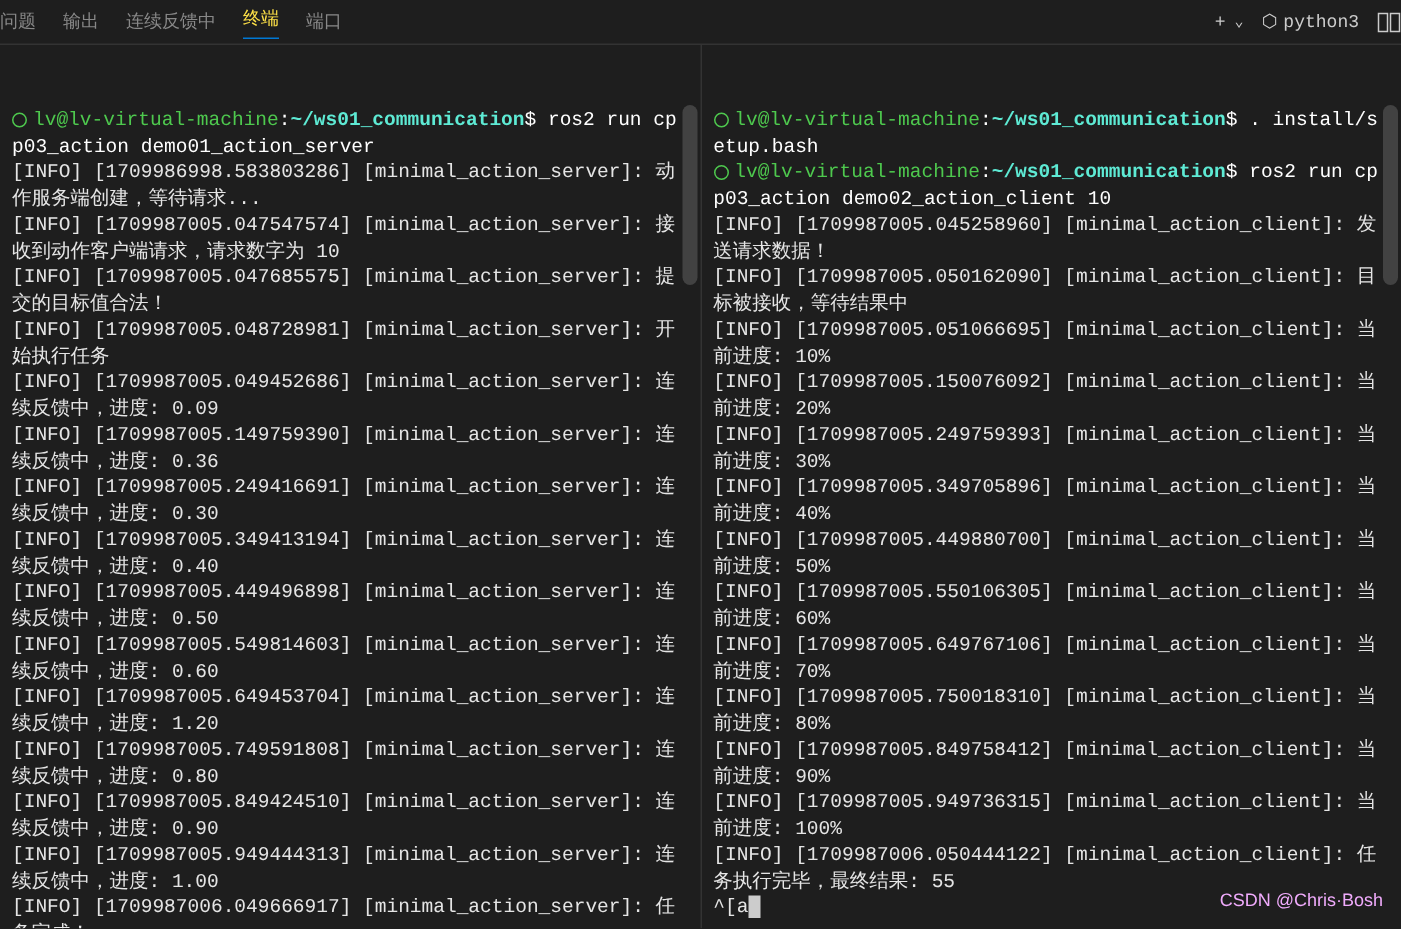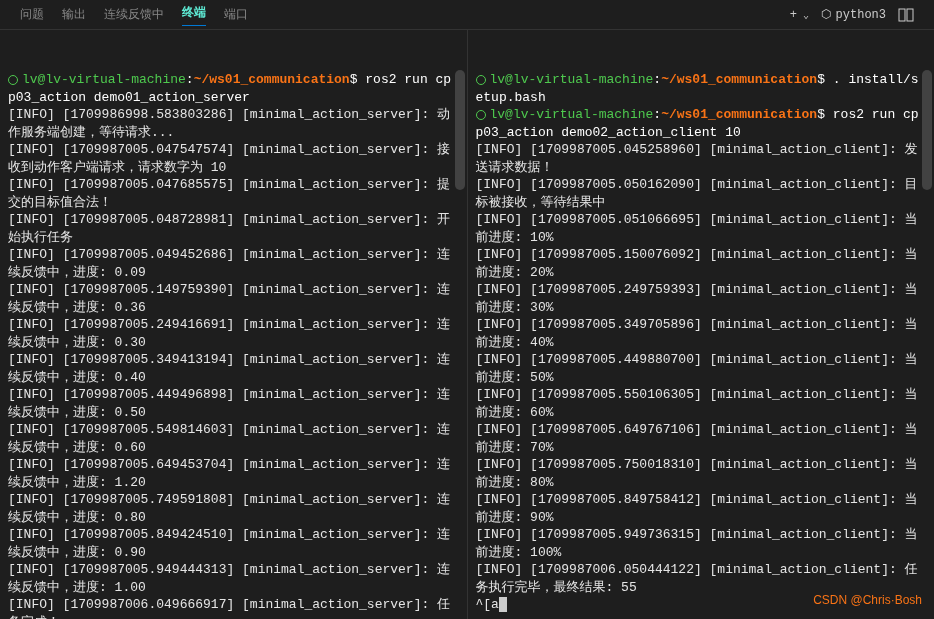--- a/index.html
+++ b/index.html
@@ -12,26 +12,26 @@
       height: 619px;
       overflow: hidden;
       position: relative;
     }
     .tab-bar {
       display: flex;
       align-items: center;
       height: 30px;
       background: #1e1e1e;
       border-bottom: 1px solid #333;
-      padding: 0 20px;
+      padding: 0 0;
       justify-content: space-between;
     }
     .tabs-left { display: flex; align-items: center; gap: 18px; }
     .tab { color: #888; cursor: pointer; font-size: 12px; font-family: "Microsoft YaHei", sans-serif; }
-    .tab.active { color: #5eead4; border-bottom: 1px solid #0078d4; padding-bottom: 4px; font-weight: bold; }
+    .tab.active { color: #fde047; border-bottom: 1px solid #0078d4; padding-bottom: 4px; }
     .tabs-right { display: flex; align-items: center; gap: 12px; color: #ccc; font-size: 12px; }
     .icon-btn { cursor: pointer; display: flex; align-items: center; gap: 4px; }
     .terminal-area {
       display: flex;
       height: calc(100% - 30px);
     }
     .terminal-pane {
       flex: 1;
       padding: 6px 8px;
       overflow: hidden;
@@ -44,21 +44,21 @@
     .scrollbar {
       position: absolute;
       right: 2px;
       top: 40px;
       width: 10px;
       height: 120px;
       background: #424242;
       border-radius: 5px;
     }
     .prompt-user { color: #4ec94e; font-weight: normal; }
-    .prompt-path { color: #f97316; font-weight: bold; }
+    .prompt-path { color: #5eead4; font-weight: bold; }
     .prompt-dollar { color: #ffffff; }
     .cmd { color: #ffffff; }
     .log-line { color: #e5e5e5; }
     .circle { 
       display: inline-block; 
       width: 10px; 
       height: 10px; 
       border: 1px solid #4ec94e; 
       border-radius: 50%; 
       margin-right: 4px;
@@ -68,21 +68,21 @@
       display: inline-block;
       width: 8px;
       height: 15px;
       background: #cccccc;
       vertical-align: middle;
     }
     .watermark {
       position: absolute;
       bottom: 12px;
       right: 12px;
-      color: #f97316;
+      color: #f0abfc;
       font-size: 12px;
       font-family: sans-serif;
     }
     .split-icon svg { width: 16px; height: 16px; }
     .plus-dropdown { display: flex; align-items: center; }
   </style>
 </head>
 <body>
 
 <div class="tab-bar">

